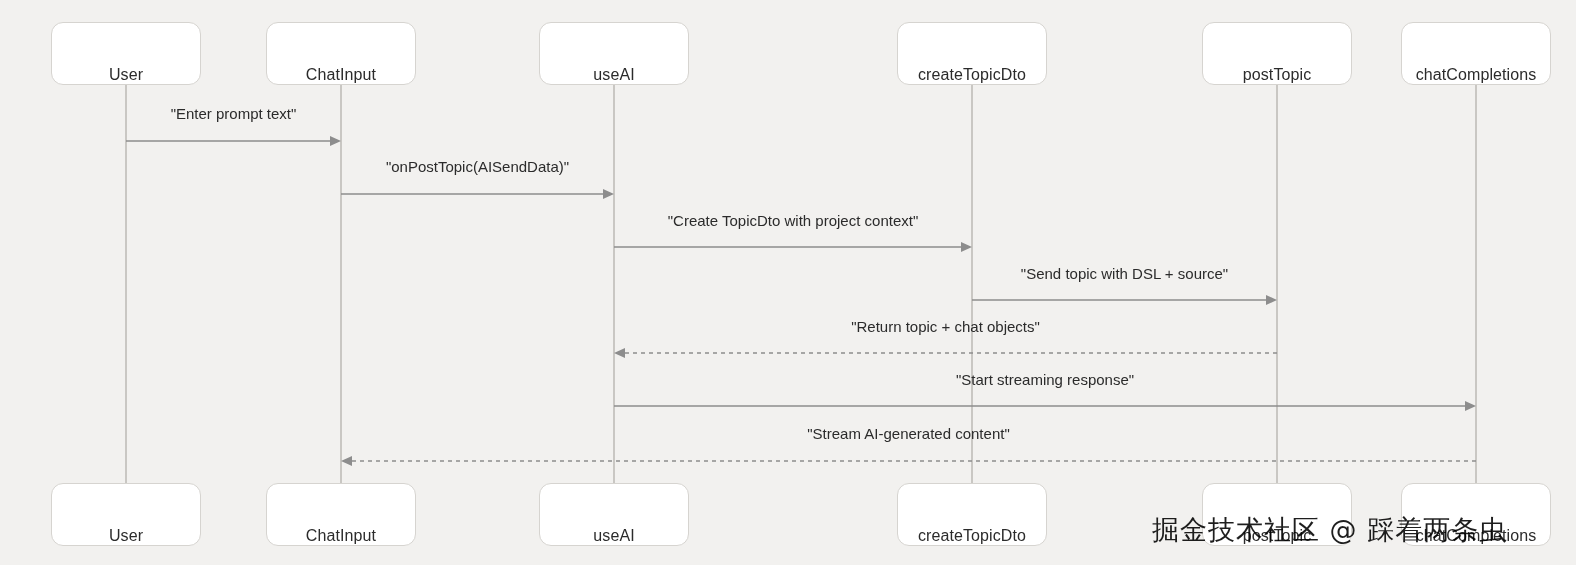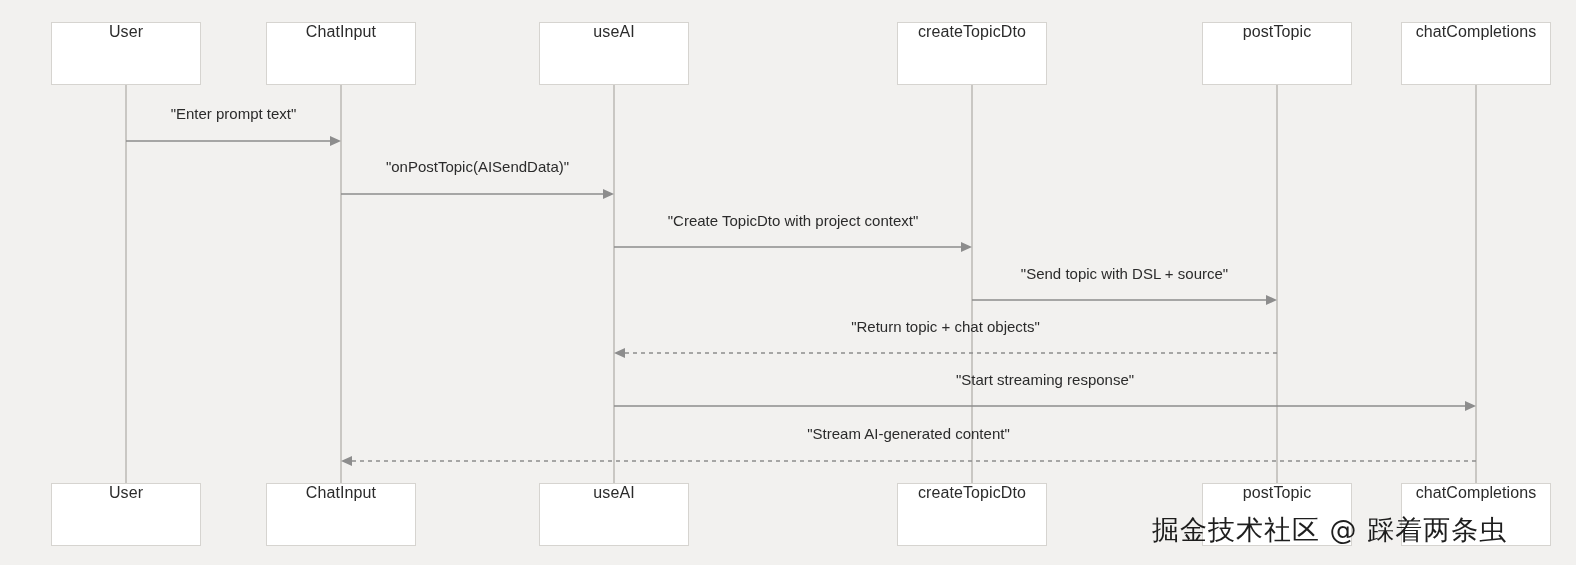--- a/index.html
+++ b/index.html
@@ -20,23 +20,23 @@
     position: absolute;
     top: 0; left: 0;
     width: 1576px;
     height: 565px;
     overflow: visible;
   }
   .actor-box {
     position: absolute;
     background: #ffffff;
     border: 1px solid #d6d4d0;
-    border-radius: 0;
+    border-radius: 12px;
     display: flex;
-    align-items: flex-start;
+    align-items: flex-end;
     justify-content: center;
     box-shadow: 0 0 0 0 rgba(0,0,0,0);
   }
   .actor-label {
     font-size: 16px;
     color: #2b2b2b;
     font-family: "Liberation Sans", sans-serif;
     white-space: nowrap;
     letter-spacing: 0.1px;
   }

